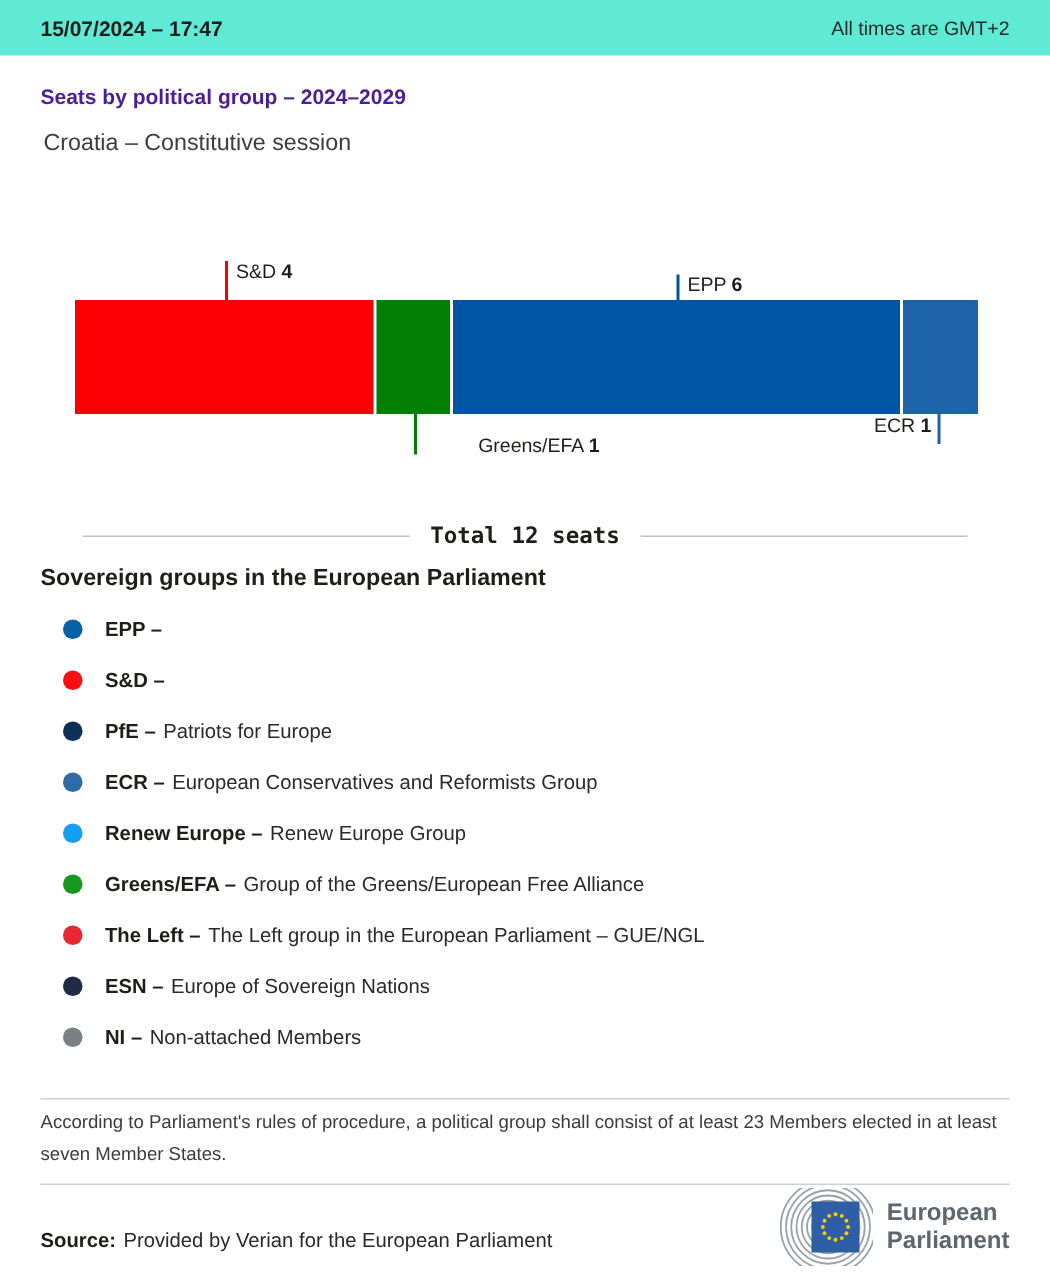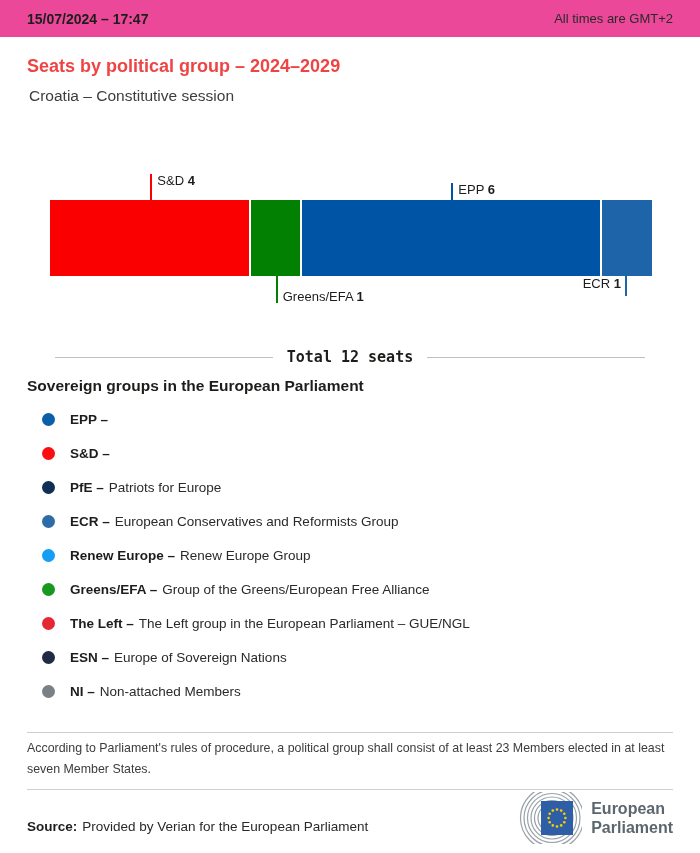--- a/index.html
+++ b/index.html
@@ -7,30 +7,30 @@
     position:relative;
     width:700px;height:853px;
     background:#ffffff;
     font-family:"Liberation Sans",sans-serif;
     color:#1d1d1b;
     overflow:hidden;
   }
   
   .header{
     position:absolute;top:0;left:0;right:0;height:37px;
-    background:#ec4899;
+    background:#5eead4;
     display:flex;align-items:center;justify-content:space-between;
     padding:0 27px;box-sizing:border-box;
   }
   .header .datetime{font-size:14px;font-weight:bold;color:#1d1d1b;}
   .header .tz{font-size:13px;color:#2a2a2a;}
 
   .title{
     position:absolute;top:56px;left:27px;
-    font-size:18px;font-weight:bold;color:#ef4444;margin:0;
+    font-size:14px;font-weight:bold;color:#4c1d95;margin:0;
   }
   .subtitle{
     position:absolute;top:87px;left:29px;
     font-size:15.5px;font-weight:normal;color:#3d3d3d;margin:0;
   }
 
   
   .chart{
     position:absolute;top:200px;left:50px;right:48px;height:76px;
   }
@@ -125,21 +125,21 @@
         <div class="seg" style="flex-grow: 4; background: rgb(251, 0, 0);"></div>
         <div class="seg" style="flex-grow: 1; background: rgb(2, 128, 2);"></div>
         <div class="seg" style="flex-grow: 6; background: rgb(0, 84, 165);"></div>
         <div class="seg" style="flex-grow: 1; background: rgb(29, 100, 169);"></div>
       </div>
     <div class="labels-layer" id="bar-labels">
         <div class="seg-label top side-right" style="left: 16.6667%;">
           <span class="tick" style="background: rgb(251, 0, 0); height: 26px;"></span>
           <span class="txt"><span>S&amp;D </span><span class="seats">4</span></span>
         </div>
-        <div class="seg-label bottom side-right" style="left: 37.5%;">
+        <div class="seg-label bottom side-right" style="left: 37.5%; gap: 36px;">
           <span class="tick" style="background: rgb(2, 128, 2); height: 27px;"></span>
           <span class="txt"><span>Greens/EFA </span><span class="seats">1</span></span>
         </div>
         <div class="seg-label top side-right" style="left: 66.6667%;">
           <span class="tick" style="background: rgb(0, 84, 165); height: 17px;"></span>
           <span class="txt"><span>EPP </span><span class="seats">6</span></span>
         </div>
         <div class="seg-label bottom side-left" style="right: 4.16667%;">
           <span class="txt"><span>ECR </span><span class="seats">1</span></span>
           <span class="tick" style="background: rgb(29, 100, 169); height: 20px;"></span>

